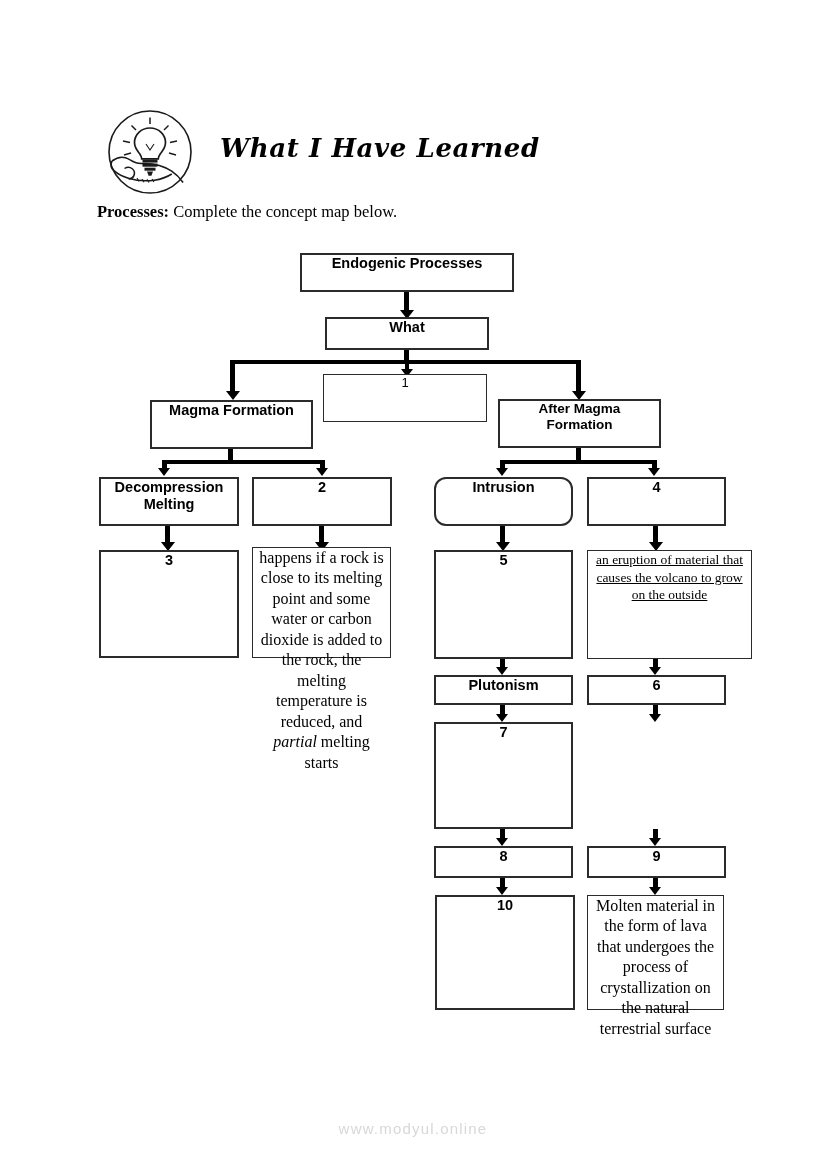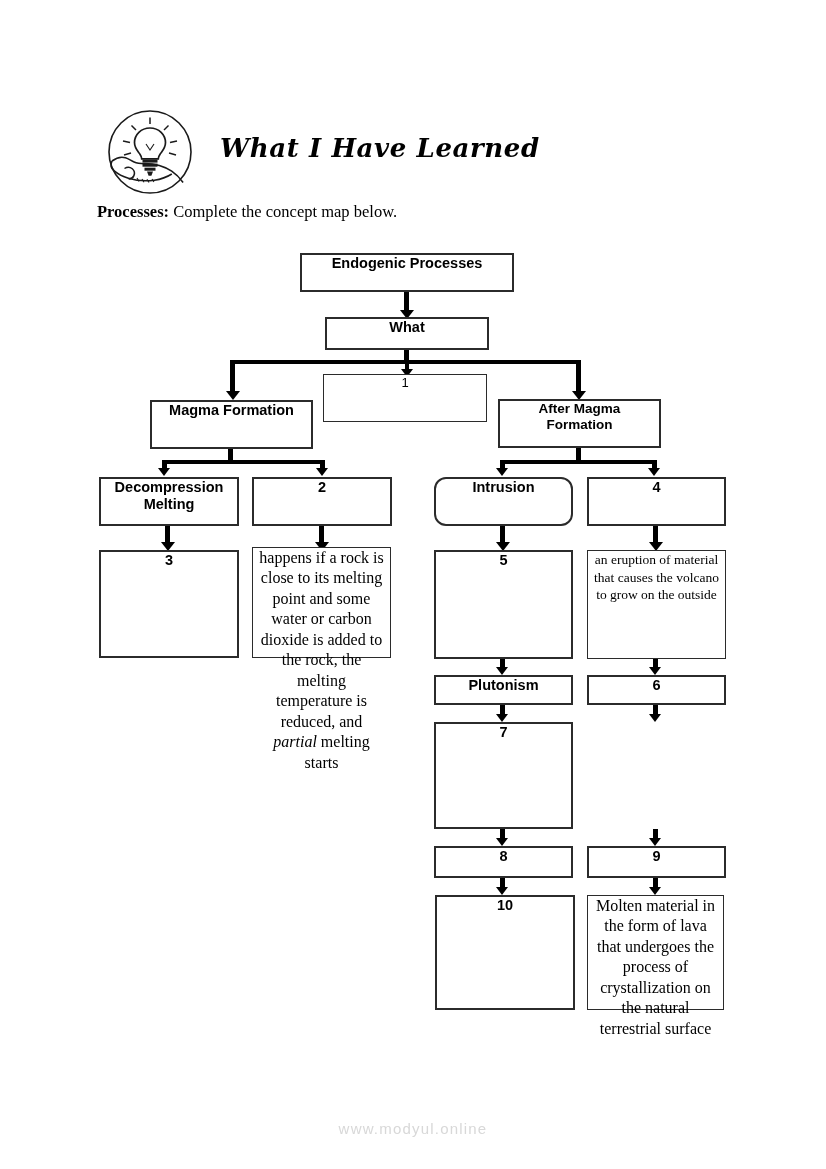--- a/index.html
+++ b/index.html
@@ -290,21 +290,21 @@
   </div>
 
   <div class="box num" style="left:587px; top:477px; width:139px; height:49px;">
     <span class="txt">4</span>
   </div>
 
   <div class="box num" style="left:434px; top:550px; width:139px; height:109px;">
     <span class="txt">5</span>
   </div>
 
-  <div class="box desc big thin" style="left:587px; top:550px; width:139px; height:109px;">
+  <div class="box desc big thin" style="left:587px; top:550px; width:165px; height:109px;text-decoration:underline;">
     <span class="txt">an eruption of material that causes the volcano to grow on the outside</span>
   </div>
 
   <div class="box head" style="left:434px; top:675px; width:139px; height:30px;">
     <span class="txt">Plutonism</span>
   </div>
 
   <div class="box num" style="left:587px; top:675px; width:139px; height:30px;">
     <span class="txt">6</span>
   </div>

